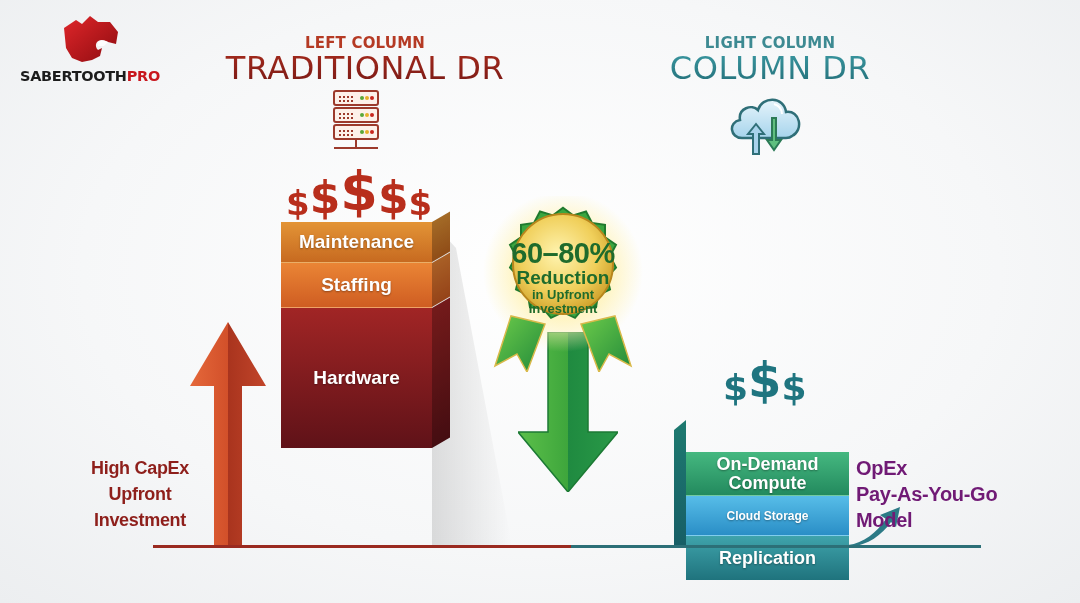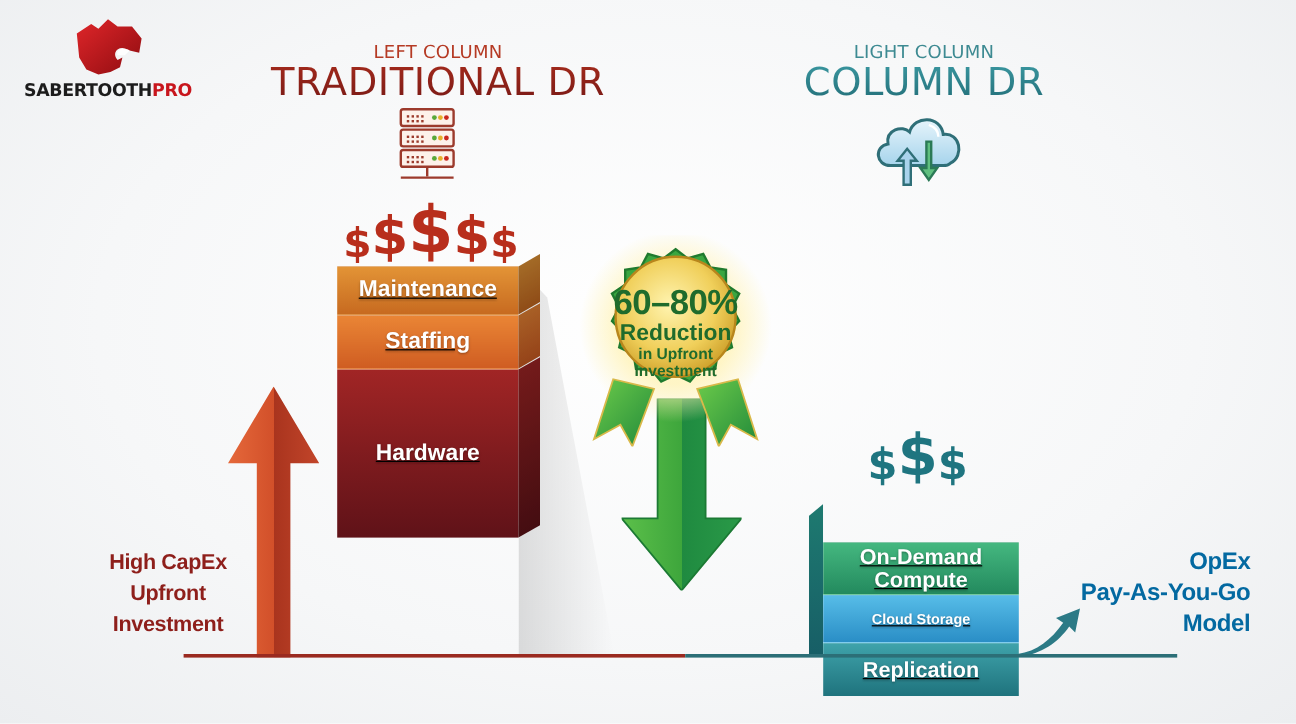--- a/index.html
+++ b/index.html
@@ -10,41 +10,41 @@
   }
   .abs { position:absolute; }
 
   
   .logo-mark { left:58px; top:14px; width:64px; height:52px; }
   .logo-text { left:20px; top:68px; font-family:"DejaVu Sans", sans-serif; font-weight:bold; font-size:14.5px; letter-spacing:-0.3px; color:#1c1c1c; white-space:nowrap; }
   .logo-text .pro { color:#c8161d; }
 
   
   .title-block { text-align:center; }
-  .eyebrow { font-family:"DejaVu Sans", sans-serif; font-weight:normal; font-size:15px; letter-spacing:0.2px; }
+  .eyebrow { font-family:"DejaVu Sans", sans-serif; font-weight:bold; font-size:15px; letter-spacing:0.2px; }
   .headline { font-family:"DejaVu Sans", sans-serif; font-weight:normal; font-size:32px; letter-spacing:0.5px; line-height:32px; }
   .left-title { left:205px; top:34px; width:320px; }
   .left-title .eyebrow { color:#b53a24; }
   .left-title .headline { color:#8e1f1b; background:linear-gradient(#a32a1c,#7a1a16); -webkit-background-clip:text; background-clip:text; color:transparent; }
   .right-title { left:650px; top:34px; width:240px; }
   .right-title .eyebrow { color:#3d8a92; }
   .right-title .headline { background:linear-gradient(#3a97a0,#24707a); -webkit-background-clip:text; background-clip:text; color:transparent; }
 
   
   .server-icon { left:331px; top:88px; width:50px; height:66px; }
   .cloud-icon { left:724px; top:88px; width:84px; height:72px; }
 
   
   .dollars { font-family:"DejaVu Sans", sans-serif; font-weight:bold; white-space:nowrap; display:flex; align-items:flex-end; }
   .dollars span { display:inline-block; }
   .left-dollars { left:286px; top:160px; color:#b82e1c; }
   .right-dollars { left:723px; top:352px; color:#1f7580; }
 
   
-  .bar { display:flex; flex-direction:column;text-decoration:underline; }
+  .bar { display:flex; flex-direction:column; }
   .seg { position:relative; display:flex; align-items:center; justify-content:center; color:#fff; font-weight:bold; font-size:19px; text-shadow:0 1px 2px rgba(0,0,0,0.35); border-bottom:1px solid rgba(255,255,255,0.25); box-sizing:border-box; text-align:center; line-height:20px; }
   .seg-side { position:absolute; top:0; right:-18px; width:18px; height:100%; transform:skewY(-30deg); transform-origin:0 0; }
   .left-bar { left:281px; top:222px; width:151px; }
   .right-bar { left:686px; top:412px; width:163px; }
   .left-bar .seg .seg-side, .right-bar .seg .seg-side { filter:brightness(0.72); }
 
   .bar-shadow-left { left:432px; top:222px; width:80px; height:324px; background:linear-gradient(90deg, rgba(0,0,0,0.12), rgba(0,0,0,0)); clip-path:polygon(0 0, 30% 8%, 100% 100%, 0 100%); }
 
   
   .capex-arrow { left:190px; top:322px; width:76px; height:226px; }
@@ -53,21 +53,21 @@
 
   
   .badge { left:483px; top:196px; width:160px; height:176px; }
   .badge-text { left:500px; top:238px; width:126px; text-align:center; color:#1f6b2c; font-weight:bold; font-family:"Liberation Sans", sans-serif; }
   .badge-pct { font-size:29px; line-height:30px; letter-spacing:-0.5px; }
   .badge-l2 { font-size:19px; line-height:20px; }
   .badge-l3 { font-size:13px; line-height:14px; }
 
   
   .capex-label { left:70px; top:455px; width:140px; text-align:center; color:#8e1f1b; font-weight:bold; font-size:18px; line-height:26px; letter-spacing:-0.3px; }
-  .opex-label { left:856px; top:455px; width:186px; text-align:right; color:#0369a1; font-weight:bold; font-size:20px; line-height:26px; letter-spacing:-0.3px; }
+  .opex-label { left:856px; top:455px; width:186px; text-align:left; color:#701a75; font-weight:bold; font-size:20px; line-height:26px; letter-spacing:-0.3px; }
 
   
   .baseline-left { left:153px; top:545px; width:418px; height:3px; background:#9a2a20; }
   .baseline-right { left:571px; top:545px; width:410px; height:3px; background:#2c6f77; }
 </style>
 </head>
 <body>
 
 <svg class="abs logo-mark" viewBox="0 0 64 52">
   <defs>

